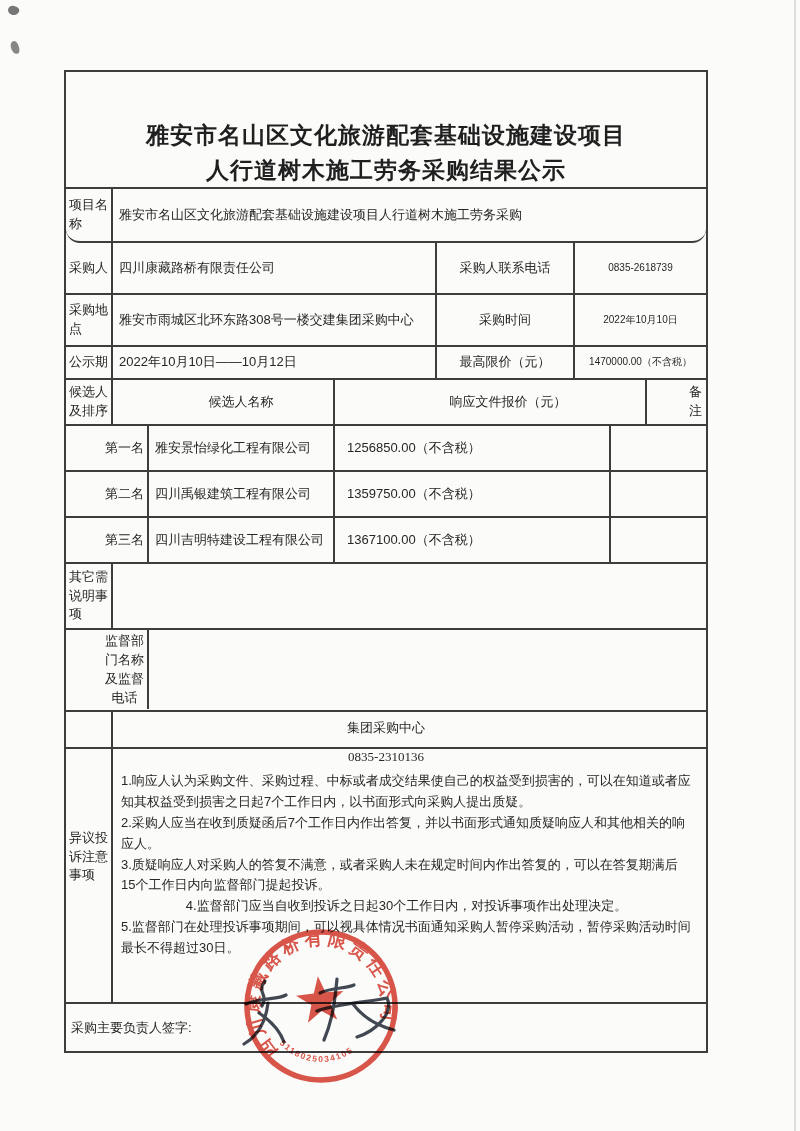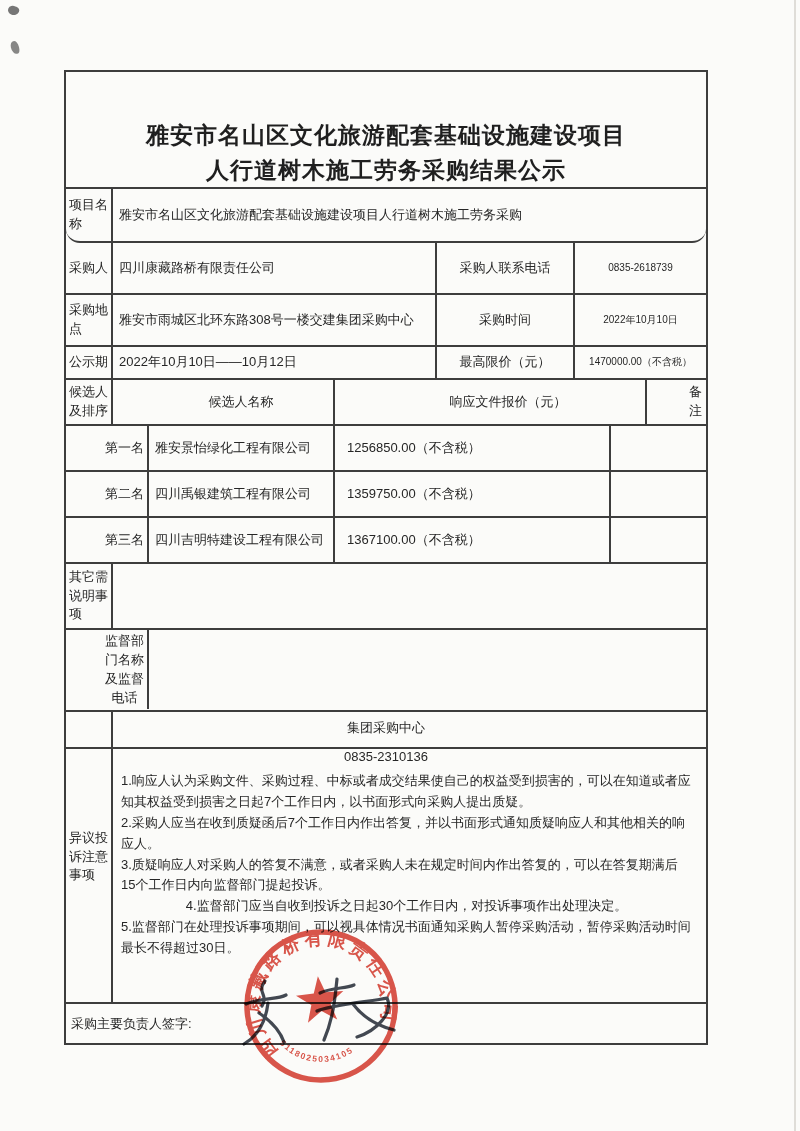--- a/index.html
+++ b/index.html
@@ -35,24 +35,24 @@
   }
   .h-project{height:54px;border-radius:14px;}
   .h-purchaser{height:52px;}
   .h-location{height:52px;}
   .h-publicity{height:33px;}
   .h-candhead{height:46px;}
   .h-cand{height:46px;}
   .h-other{height:66px;}
   .h-supervision{height:82px;flex-direction:column;}
   .h-objection{height:292px;}
-  .h-signature{height:39px;}
+  .h-signature{height:47px;}
   .sup-inner{flex:1;display:flex;flex-direction:column;}
   .sup-top{height:40px;border-bottom:2px solid #3d3d3d;display:flex;align-items:center;justify-content:center;box-sizing:border-box;}
-  .sup-bottom{flex:1;display:flex;align-items:center;justify-content:center;}
+  .sup-bottom{flex:1;display:flex;align-items:center;justify-content:center;font-family:Liberation Serif, serif;}
   .objection-text{
     display:flex;flex-direction:column;justify-content:center;
     padding:26px 14px 10px 8px;line-height:1.6;
   }
   .objection-text p{margin:0;}
   .sign-cell{flex:1;display:flex;align-items:center;padding-left:5px;}
   
   .stamp{
     position:absolute;left:236px;top:921px;width:170px;height:170px;
     mix-blend-mode:multiply;opacity:.86;z-index:5;pointer-events:none;

